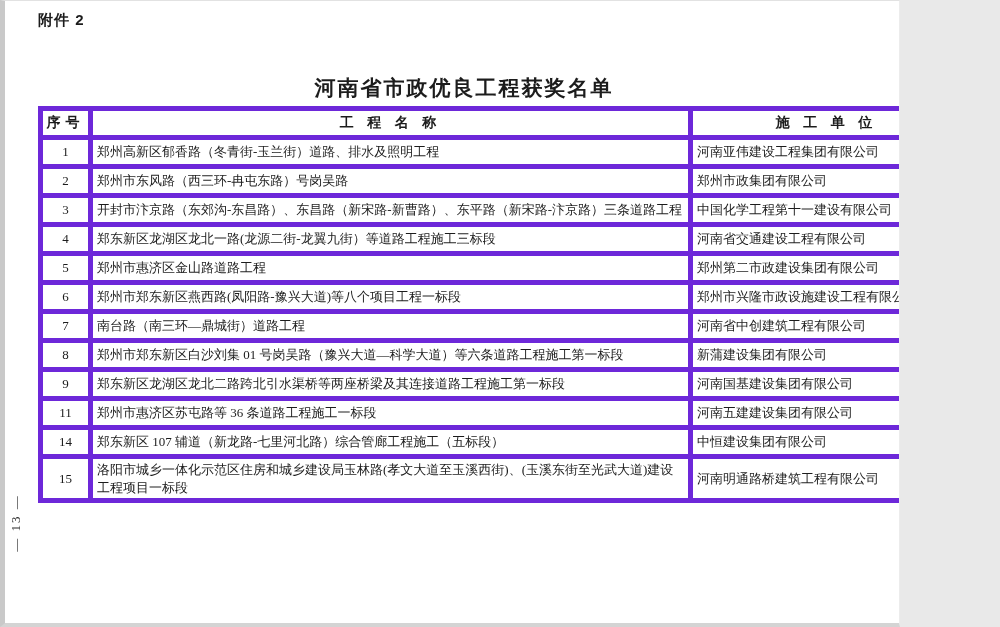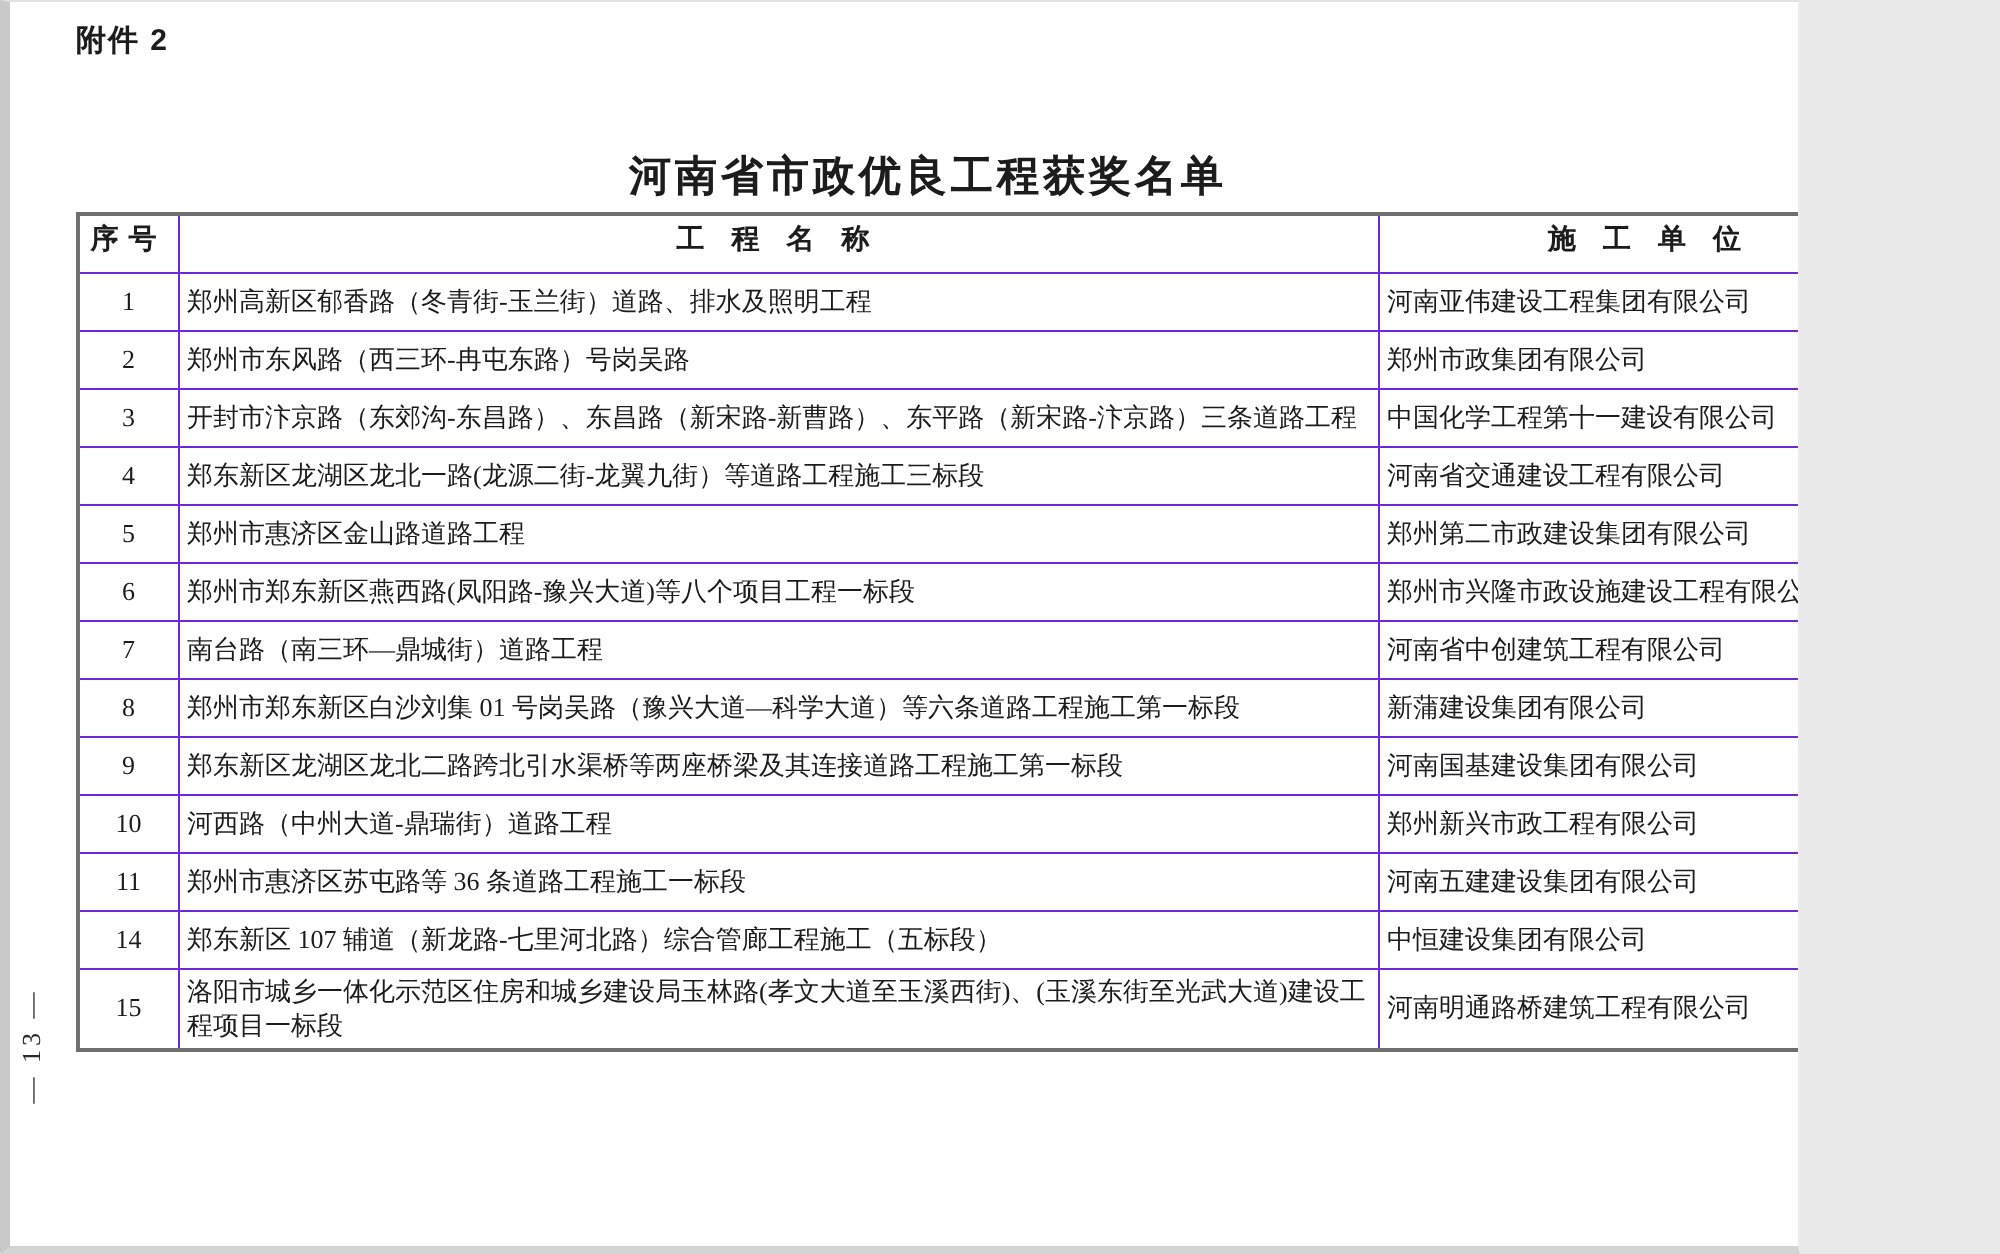--- a/index.html
+++ b/index.html
@@ -41,21 +41,21 @@
   table.award {
     position: absolute;
     left: 33px;
     top: 105px;
     width: 922px;
     border-collapse: collapse;
     table-layout: fixed;
     border: 2px solid #6f6f6f;
   }
   table.award th, table.award td {
-    border: 1px solid #6d28d9;
+    border: 5px solid #6d28d9;
     font-size: 13px;
     line-height: 1.35;
     vertical-align: middle;
     box-sizing: border-box;
     overflow: hidden;
   }
   table.award th {
     height: 29px;
     font-weight: bold;
     text-align: center;
@@ -153,25 +153,20 @@
     <td class="c-project">郑州市郑东新区白沙刘集 01 号岗吴路（豫兴大道—科学大道）等六条道路工程施工第一标段</td>
     <td class="c-company">新蒲建设集团有限公司</td>
   </tr>
 
   <tr>
     <td class="c-no">9</td>
     <td class="c-project">郑东新区龙湖区龙北二路跨北引水渠桥等两座桥梁及其连接道路工程施工第一标段</td>
     <td class="c-company">河南国基建设集团有限公司</td>
   </tr>
 
-  <tr>
-    <td class="c-no">10</td>
-    <td class="c-project">河西路（中州大道-鼎瑞街）道路工程</td>
-    <td class="c-company">郑州新兴市政工程有限公司</td>
-  </tr>
 
   <tr>
     <td class="c-no">11</td>
     <td class="c-project">郑州市惠济区苏屯路等 36 条道路工程施工一标段</td>
     <td class="c-company">河南五建建设集团有限公司</td>
   </tr>
 
 
 
   <tr>

